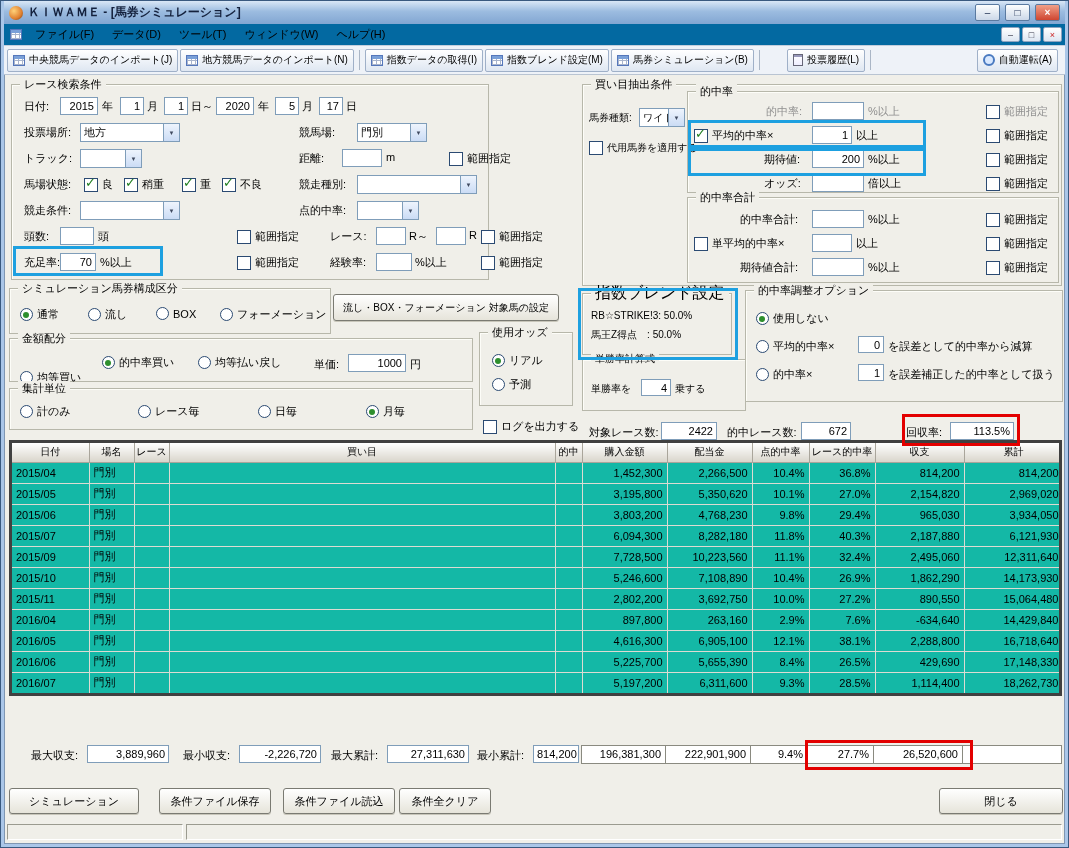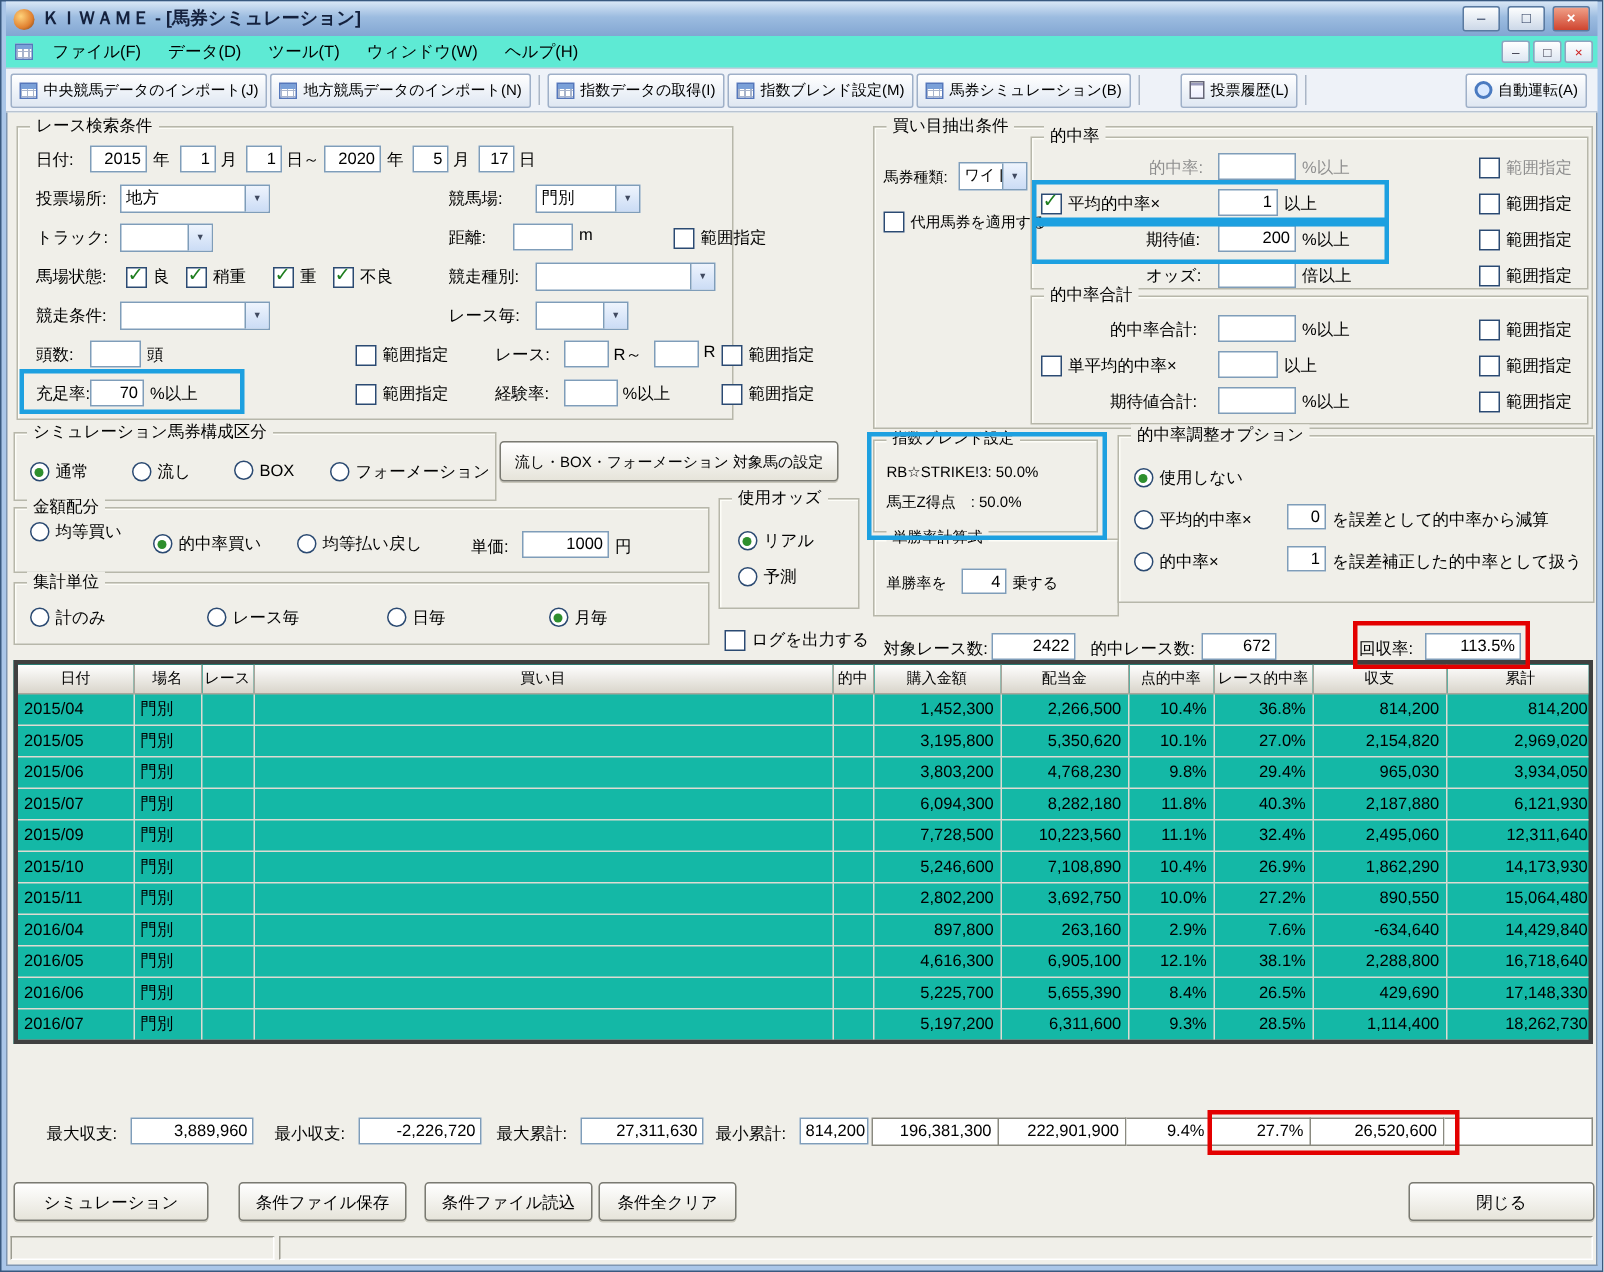--- a/index.html
+++ b/index.html
@@ -4,21 +4,21 @@
 <style>
 *{box-sizing:border-box;margin:0;padding:0}
 html,body{width:1069px;height:848px;overflow:hidden}
 body{font-family:"Liberation Sans","DejaVu Sans",sans-serif;font-size:11px;color:#000;background:#fff}
 #window{position:relative;width:1069px;height:848px;background:#aac6e8;border:1px solid #39597f;padding:0 3px 3px 3px}
 #titlebar{height:23px;display:flex;align-items:center;gap:5px;padding:0 5px;background:linear-gradient(#d9e7f6,#9cbce0 45%,#82a6d2)}
 .appicon{flex:none;width:14px;height:14px;border-radius:50%;background:radial-gradient(circle at 35% 35%,#ffd27a,#e08030 60%,#6a3810)}
 .title-text{flex:1;font-weight:bold;font-size:12px;color:#14213d;white-space:nowrap;overflow:hidden}
 .winbtn{flex:none;width:25px;height:17px;border:1px solid #5a7aa0;border-radius:2px;background:linear-gradient(#fdfefe,#ccd8e8);display:flex;align-items:center;justify-content:center;font-size:10px;color:#223а55;color:#223355}
 .winbtn.close{background:linear-gradient(#f0a088,#cf4530);color:#fff;font-weight:bold}
-#menubar{height:22px;background:#5eead4;border-bottom:1px solid #c2cedd;display:flex;align-items:center;padding:0 3px;gap:2px}
+#menubar{height:22px;background:#0369a1;border-bottom:1px solid #c2cedd;display:flex;align-items:center;padding:0 3px;gap:2px}
 .menu-item{padding:3px 8px;white-space:nowrap}
 .mspacer{flex:1}
 .mdibtn{width:19px;height:15px;border:1px solid #8fa4c0;border-radius:2px;background:linear-gradient(#fff,#dde6f2);display:flex;align-items:center;justify-content:center;font-size:9px;color:#334}
 .mdibtn.close{color:#c22}
 #toolbar{height:29px;background:#eef2f8;border-bottom:1px solid #b9c4d2;display:flex;align-items:center;padding:2px 3px;gap:2px;font-size:10px;overflow:hidden}
 .tbtn{flex:none;height:23px;display:flex;align-items:center;gap:4px;padding:0 5px;border:1px solid #9fb0c8;border-radius:2px;background:linear-gradient(#ffffff,#dfe7f2);white-space:nowrap}
 .tsep{flex:none;width:1px;height:20px;background:#aab6c6;margin:0 3px}
 .igrid{flex:none;width:12px;height:11px;border:1px solid #5577bb;background-image:linear-gradient(#7aa0d8 0 3px,rgba(0,0,0,0) 3px),repeating-linear-gradient(90deg,#a8b4cc 0 1px,rgba(0,0,0,0) 1px 4px),repeating-linear-gradient(#a8b4cc 0 1px,rgba(0,0,0,0) 1px 4px);background-color:#fff}
 .idoc{flex:none;width:10px;height:12px;border:1px solid #667;background:linear-gradient(#fff,#eef);box-shadow:inset 0 2px 0 #99b}
 .icircle{flex:none;width:12px;height:12px;border:2px solid #4a7ac0;border-radius:50%;background:#d8e8ff}
@@ -171,21 +171,21 @@
       <span class="combo" style="left:345px;top:90px;width:120px">
           <span class="cval"></span>
           <span class="cbtn">▼</span>
         </span>
 
       <span class="lbl a" style="left:12px;top:118px">競走条件:</span>
       <span class="combo" style="left:68px;top:116px;width:100px">
           <span class="cval"></span>
           <span class="cbtn">▼</span>
         </span>
-      <span class="lbl a" style="left:287px;top:118px">レース毎:</span>
+      <span class="lbl a" style="left:287px;top:118px">点的中率:</span>
       <span class="combo" style="left:345px;top:116px;width:62px">
           <span class="cval"></span>
           <span class="cbtn">▼</span>
         </span>
 
       <span class="lbl a" style="left:12px;top:144px">頭数:</span>
       <span class="tx num" style="left:48px;top:142px;width:34px"></span>
       <span class="lbl a" style="left:86px;top:144px">頭</span>
       <span class="chk" style="left:225px;top:144px">
           <span>範囲指定</span>
@@ -298,21 +298,21 @@
       <span class="rad" style="left:210px;top:18px">
           <span>フォーメーション</span>
         </span>
     </div>
     <div class="btn" style="left:328px;top:219px;width:226px;height:27px;font-size:10px">
         <span>流し・BOX・フォーメーション 対象馬の設定</span>
       </div>
 
     <div class="group" style="left:4px;top:263px;width:464px;height:44px">
       <span class="legend">金額配分</span>
-      <span class="rad" style="left:10px;top:8px">
+      <span class="rad" style="left:10px;top:31px">
           <span>均等買い</span>
         </span>
       <span class="rad on" style="left:92px;top:16px">
           <span>的中率買い</span>
         </span>
       <span class="rad" style="left:188px;top:16px">
           <span>均等払い戻し</span>
         </span>
       <span class="lbl a" style="left:304px;top:18px">単価:</span>
       <span class="tx num" style="left:338px;top:15px;width:58px">1000</span>
@@ -343,21 +343,21 @@
       <span class="rad" style="left:12px;top:44px">
           <span>予測</span>
         </span>
     </div>
 
     <span class="chk" style="left:478px;top:344px">
         <span>ログを出力する</span>
       </span>
 
     <div class="group" style="left:577px;top:218px;width:150px;height:62px">
-      <span class="legend" style="font-size:10px">指数ブレンド設定</span>
+      <span class="legend" style="font-size:16px">指数ブレンド設定</span>
       <span class="lbl a" style="left:8px;top:16px;font-size:10px">RB☆STRIKE!3: 50.0%</span>
       <span class="lbl a" style="left:8px;top:34px;font-size:10px">馬王Z得点　: 50.0%</span>
     </div>
 
     <div class="group" style="left:740px;top:215px;width:318px;height:112px">
       <span class="legend">的中率調整オプション</span>
       <span class="rad on" style="left:10px;top:20px">
           <span>使用しない</span>
         </span>
       <span class="rad" style="left:10px;top:48px">

